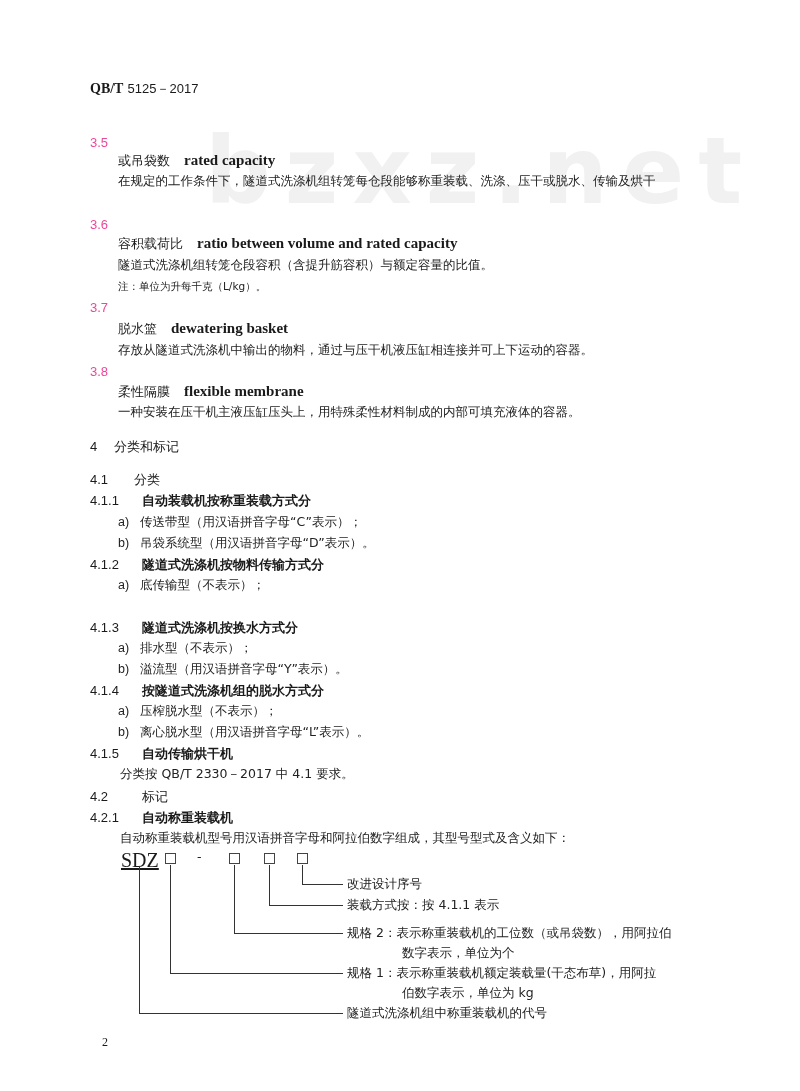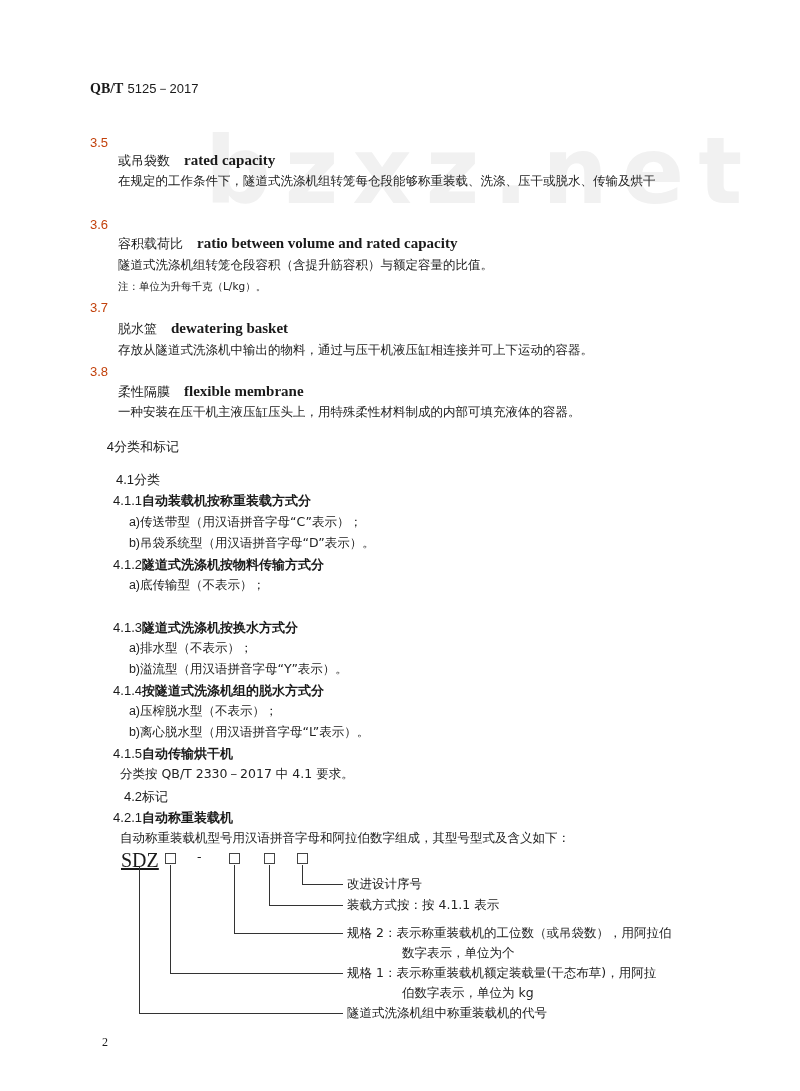--- a/index.html
+++ b/index.html
@@ -1,31 +1,31 @@
 <!DOCTYPE html>
 <html><head>
 <meta charset="utf-8">
 <style>
   html, body { margin: 0; padding: 0; }
   body {
     width: 800px; height: 1091px; position: relative; overflow: hidden;
     background: #ffffff; color: #1a1a1a;
     font-family: "DejaVu Serif", "Liberation Serif", serif;
   }
-  .abs { position: absolute; white-space: nowrap; text-align: right; }
+  .abs { position: absolute; white-space: nowrap; }
   .watermark {
     position: absolute; left: 205px; top: 118px;
     font-family: "DejaVu Sans", sans-serif; font-weight: bold;
     font-size: 92px; color: #f1f1f1; letter-spacing: 14px; z-index: 0;
   }
   .content { position: absolute; inset: 0; z-index: 1; }
   .std-code { left: 90px; top: 80px; font-size: 13px; }
   .std-code b { font-family: "Liberation Serif", serif; font-weight: bold; font-size: 14px; }
   .std-code span.num { font-family: "Liberation Sans", sans-serif; font-size: 13px; }
-  .secnum { font-family: "Liberation Sans", sans-serif; font-size: 13px; color: #c2410c; }
+  .secnum { font-family: "Liberation Sans", sans-serif; font-size: 13px; color: #ec4899; }
   .term { font-size: 13.5px; font-weight: bold; }
   .term .zh { font-family: "DejaVu Sans", sans-serif; font-weight: normal; font-size: 13px; }
   .term .en { font-family: "Liberation Serif", serif; font-weight: bold; font-size: 15px; margin-left: 14px; }
   .body { font-family: "DejaVu Sans", sans-serif; font-size: 12.5px; color: #222; }
   .note { font-family: "DejaVu Sans", sans-serif; font-size: 10.5px; color: #222; }
   .h-sec { font-family: "DejaVu Sans", sans-serif; font-size: 13px; }
   .h-sec .n { font-family: "Liberation Sans", sans-serif; display: inline-block; }
   .h-bold { font-weight: bold; }
   .item .lbl { font-family: "Liberation Sans", sans-serif; display: inline-block; width: 22px; }
   .diag-line { position: absolute; background: #333; }

